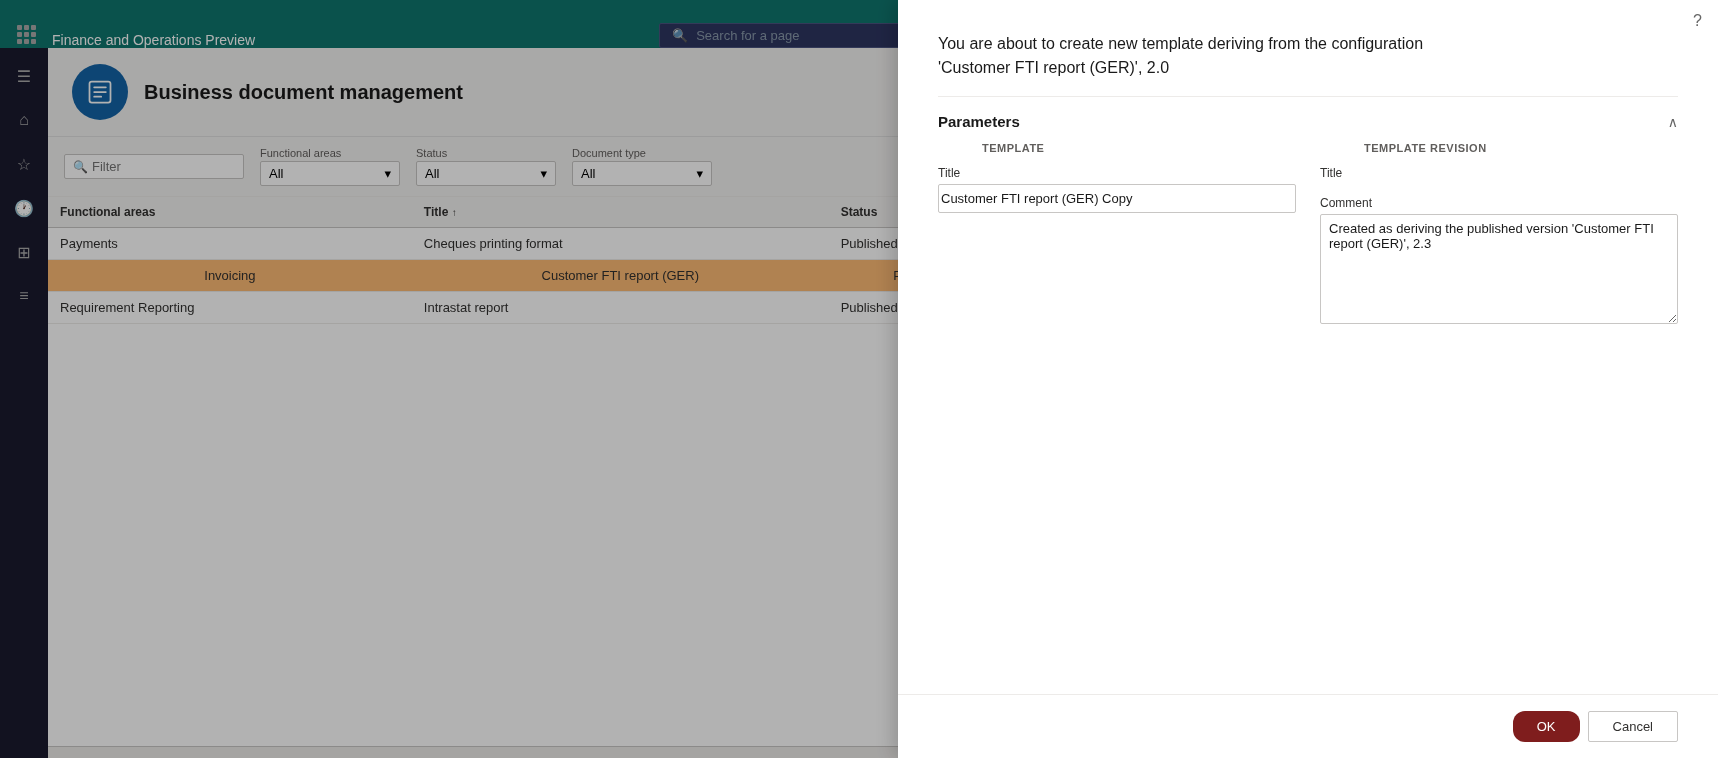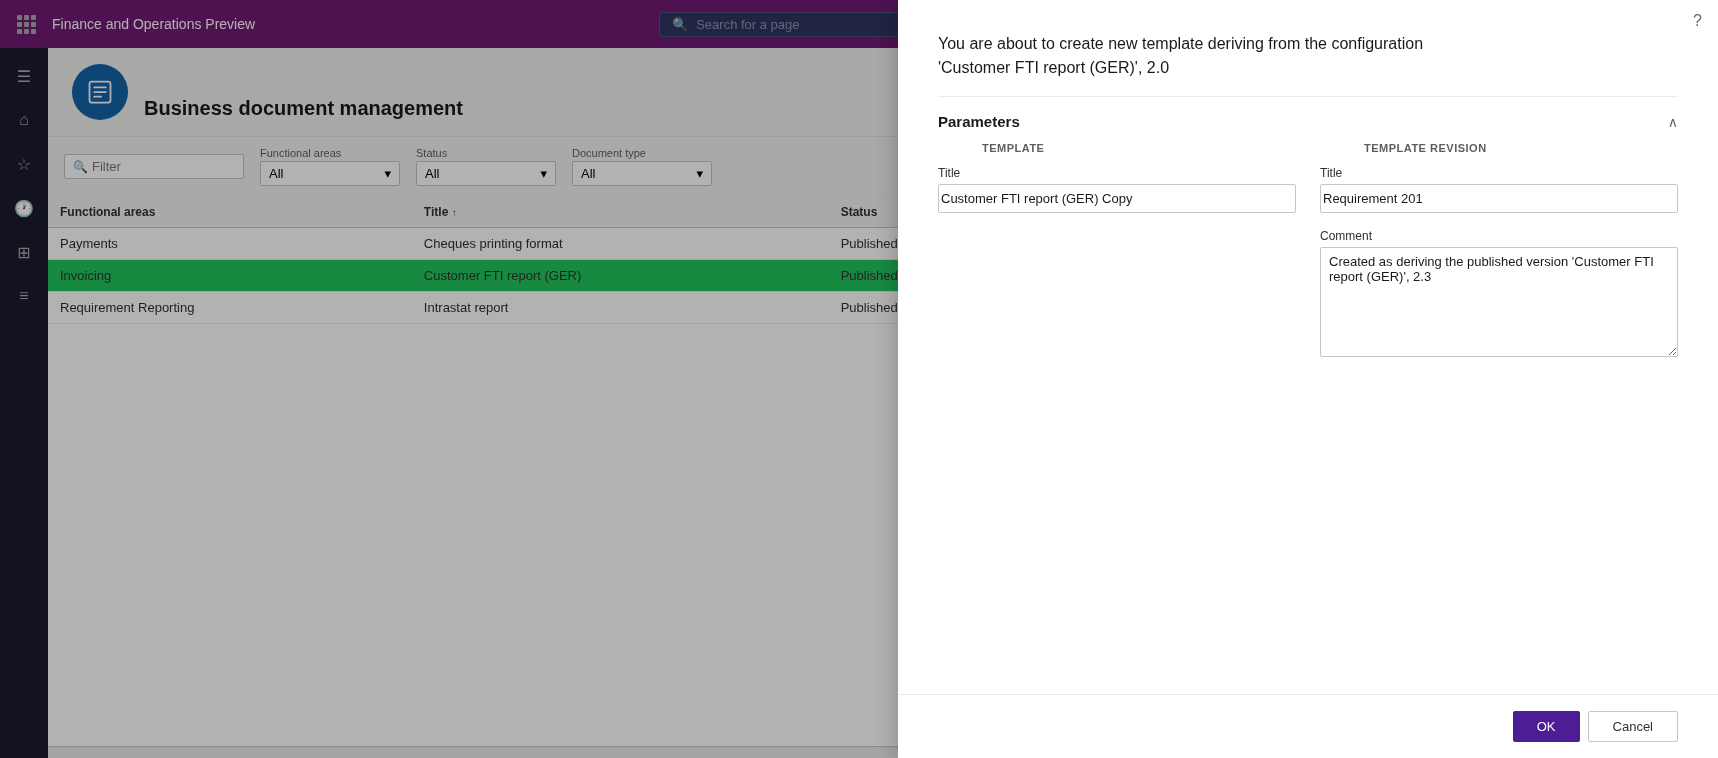--- a/index.html
+++ b/index.html
@@ -1,22 +1,22 @@
 <!DOCTYPE html>
 <html><head>
   <meta charset="utf-8">
   <style>
     * { box-sizing: border-box; margin: 0; padding: 0; }
     body { font-family: 'Segoe UI', Arial, sans-serif; font-size: 13px; background: #f3f2f1; overflow: hidden; width: 1718px; height: 758px; }
 
     
     .top-nav {
       display: flex;
-      align-items: center;
-      background: #701a75;
+      align-items: flex-end;
+      background: #0f766e;
       height: 48px;
       padding: 0 12px;
       gap: 12px;
       position: relative;
       z-index: 10;
     }
     .top-nav .waffle-icon {
       width: 28px; height: 28px;
       display: flex; align-items: center; justify-content: center;
       cursor: pointer;
@@ -94,21 +94,21 @@
       flex: 1;
       display: flex;
       flex-direction: column;
       background: #f3f2f1;
       overflow: hidden;
     }
 
     
     .page-header {
       display: flex;
-      align-items: flex-end;
+      align-items: center;
       background: #f3f2f1;
       padding: 16px 24px;
       gap: 16px;
       border-bottom: 1px solid #e0e0e0;
     }
     .page-icon {
       width: 56px; height: 56px;
       background: #1464a6;
       border-radius: 50%;
       display: flex; align-items: center; justify-content: center;
@@ -178,21 +178,21 @@
       padding: 8px 12px;
       font-size: 12px;
       font-weight: 600;
       color: #323130;
       white-space: nowrap;
     }
     .data-table tbody tr {
       border-bottom: 1px solid #edebe9;
       cursor: pointer;
     }
-    .data-table tbody tr.selected { background: #22c55e; }
+    .data-table tbody tr.selected { background: #fdba74; text-align: center; }
     .data-table tbody td {
       padding: 8px 12px;
       font-size: 13px;
       color: #323130;
     }
     .table-wrap {
       flex: 1;
       overflow: auto;
       background: #fff;
       border-top: 1px solid #edebe9;
@@ -308,26 +308,26 @@
 
     
     .dialog-footer {
       display: flex;
       justify-content: flex-end;
       padding: 16px 40px;
       gap: 8px;
       border-top: 1px solid #edebe9;
     }
     .btn-ok {
-      background: #4c1d95;
+      background: #7f1d1d;
       color: #fff;
       border: none;
       padding: 8px 24px;
       font-size: 13px;
-      border-radius: 2px;
+      border-radius: 12px;
       cursor: pointer;
       font-family: inherit;
     }
     .btn-cancel {
       background: #fff;
       color: #323130;
       border: 1px solid #c8c6c4;
       padding: 0 24px;
       font-size: 13px;
       border-radius: 2px;
@@ -501,21 +501,20 @@
         <div class="param-field">
           <div class="param-field-label">Title</div>
           <input class="param-input" type="text" value="Customer FTI report (GER) Copy" style="">
         </div>
       </div>
 
       <div>
         <div class="param-column-title">TEMPLATE REVISION</div>
         <div class="param-field">
           <div class="param-field-label">Title</div>
-          <input class="param-input" type="text" value="Requirement 201" style="">
         </div>
         <div class="param-field">
           <div class="param-field-label">Comment</div>
           <textarea class="param-textarea" style="">Created as deriving the published version 'Customer FTI report (GER)', 2.3</textarea>
         </div>
       </div>
     </div>
   </div>
 
   <div class="dialog-footer">

